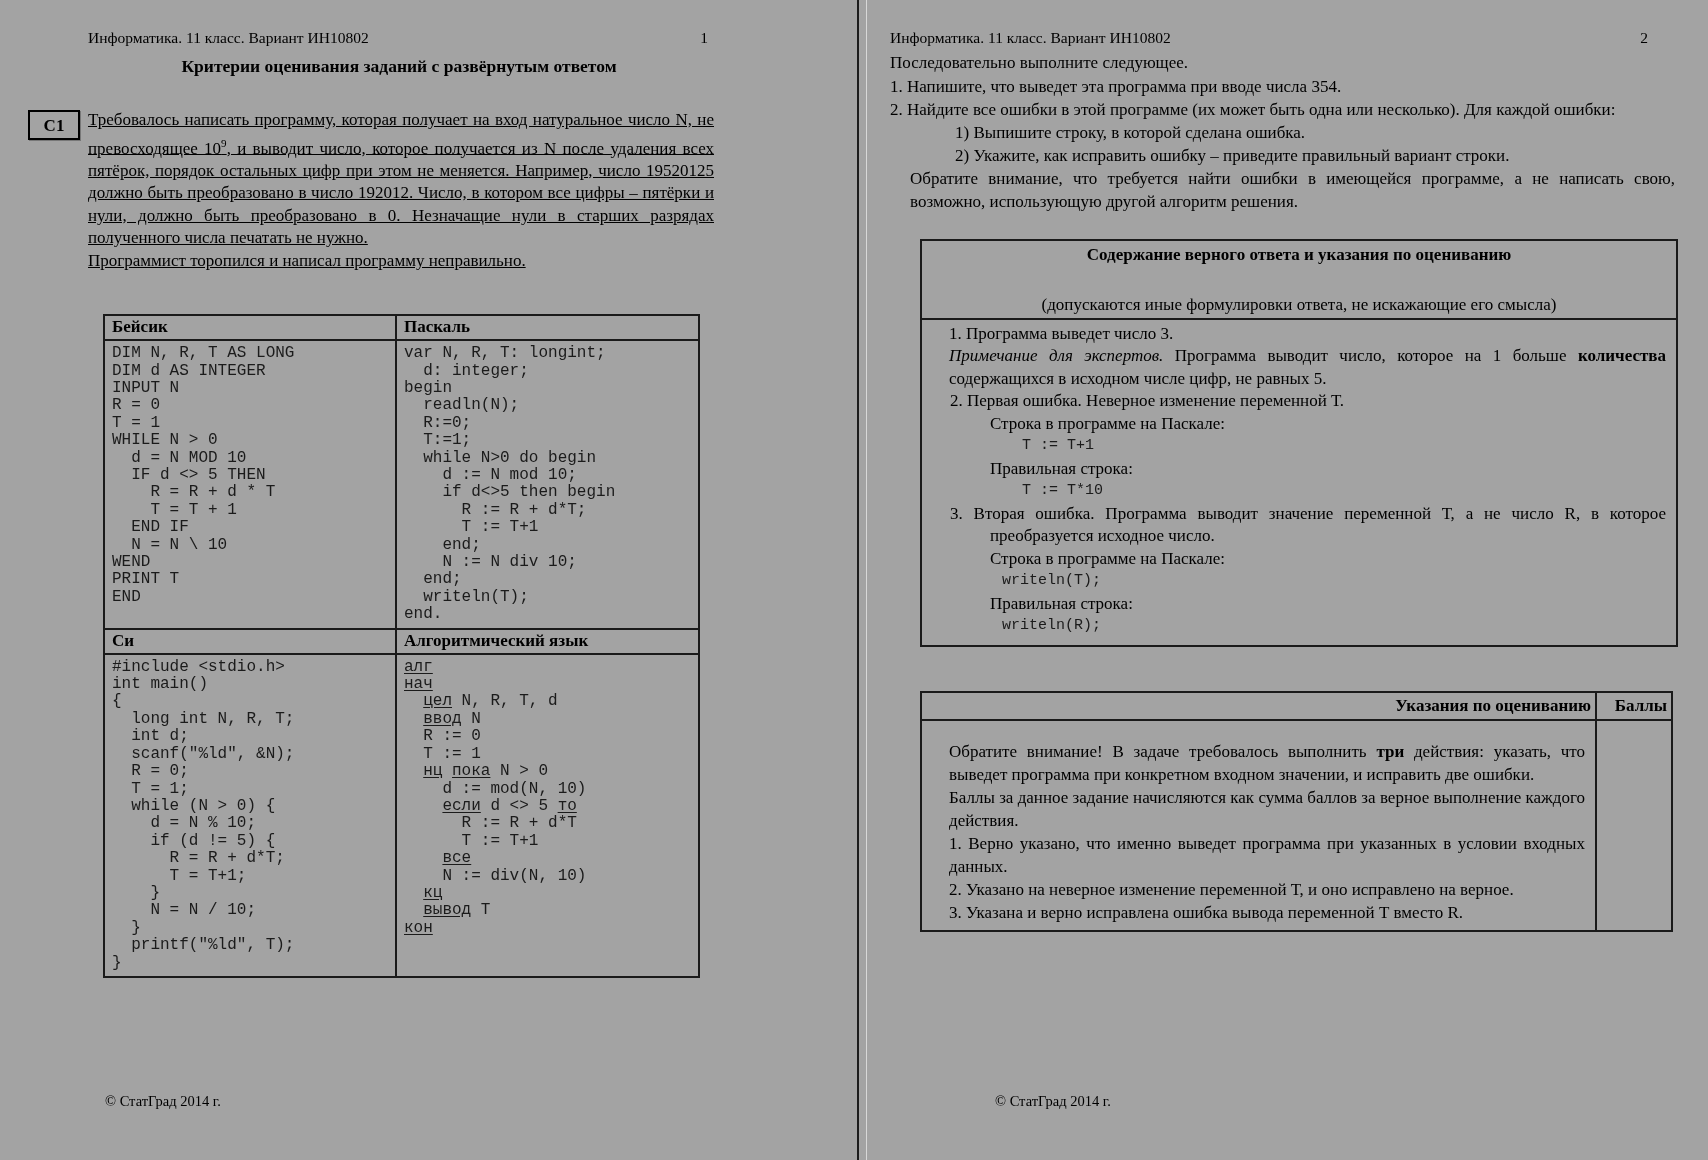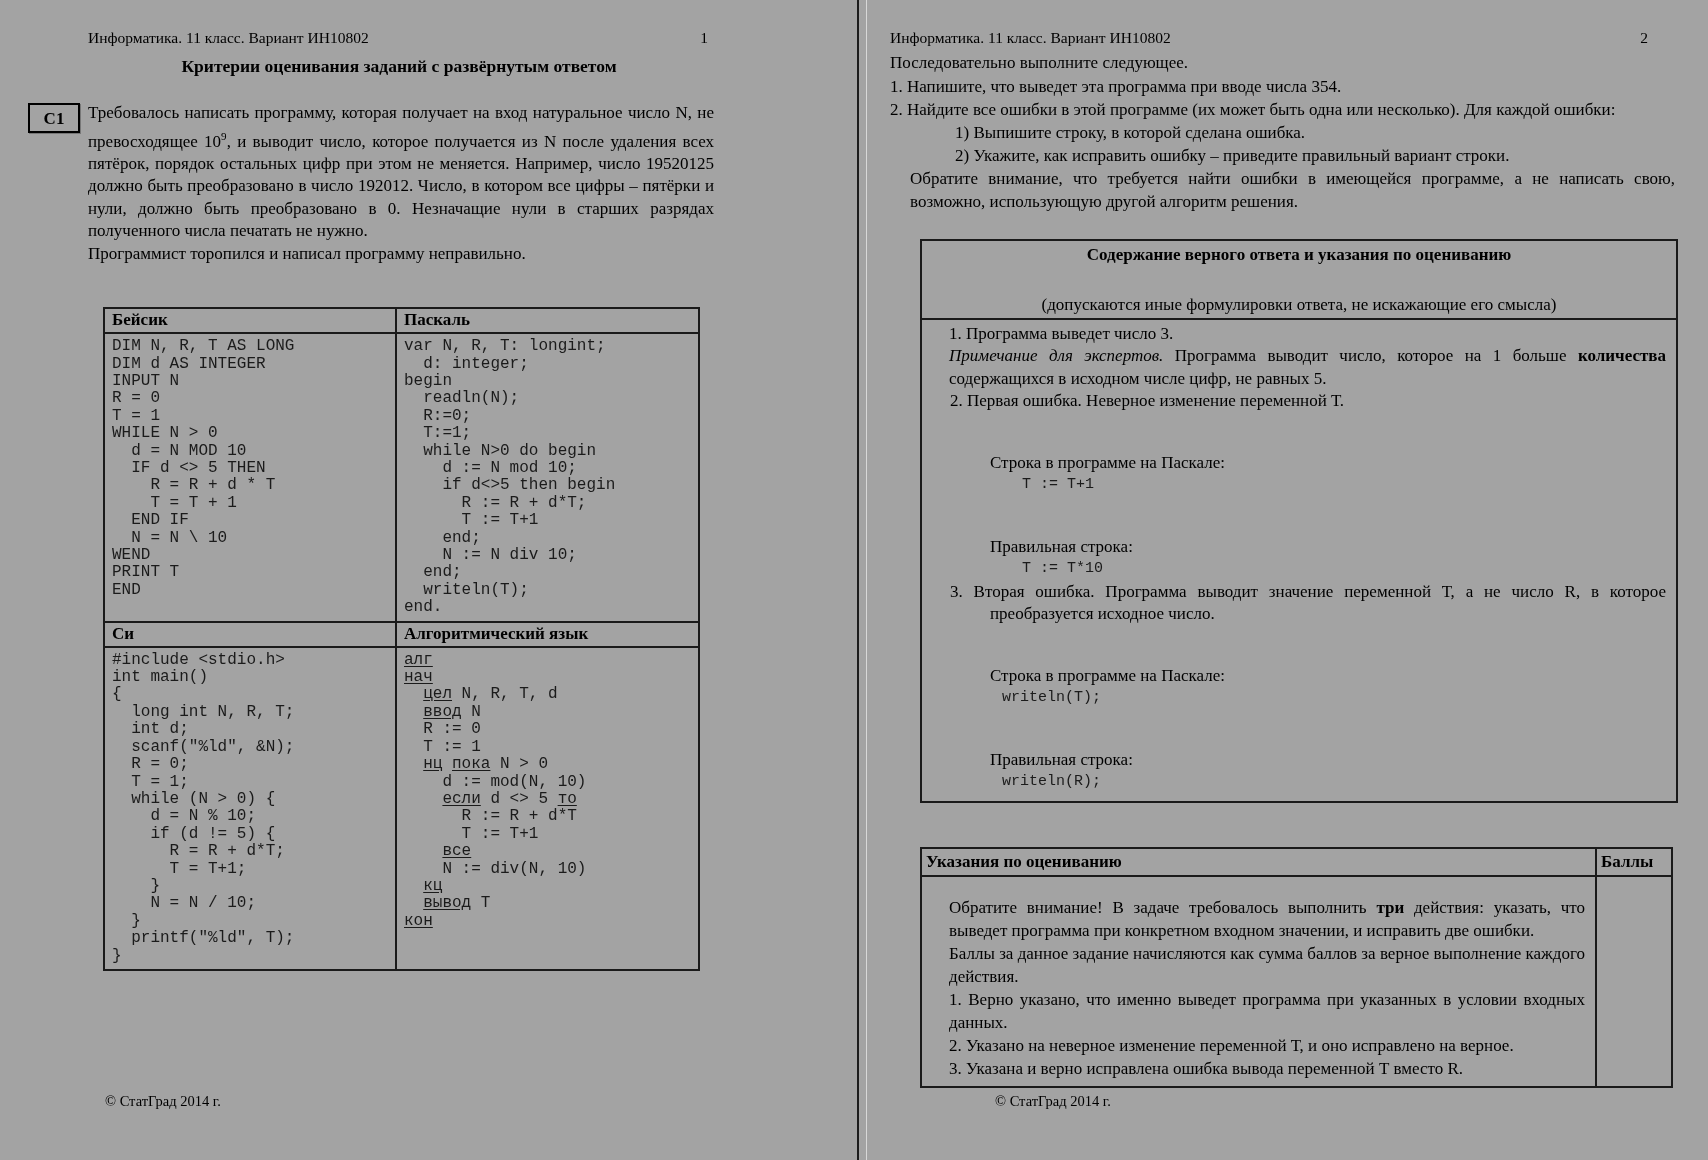--- a/index.html
+++ b/index.html
@@ -15,21 +15,21 @@
   .page-2 { left:860px; width:848px; }
   .divider { position:absolute; left:857px; top:0; width:2px; height:1160px; background:#1c1c1c; }
   .divider-soft { position:absolute; left:866px; top:0; width:1px; height:1160px; background:#d8d8d8; }
 
   .page-header { display:flex; justify-content:space-between; font-size:15.5px; line-height:20px; }
   .page-1 .page-header { margin:28px 150px 0 88px; }
   .page-2 .page-header { margin:28px 60px 0 30px; }
 
   .doc-title { margin:7px 148px 0 88px; text-align:center; font-weight:bold; font-size:17.5px; line-height:23px; }
 
-  .task-area { position:relative; margin:24px 144px 0 88px; }
+  .task-area { position:relative; margin:31px 144px 0 88px;text-decoration:underline; }
   .task-label {
     position:absolute; left:-60px; top:1px; width:52px; height:30px;
     border:2px solid #000; font-weight:bold; font-size:17px;
     text-align:center; line-height:27px; box-shadow:1px 1px 0 #777;
   }
   .para { font-size:17px; line-height:22.5px; }
   .just { text-align:justify; }
 
   .code-table { margin:42px 0 0 103px; width:597px; border-collapse:collapse; table-layout:fixed; }
   .code-table th, .code-table td { border:2px solid #1a1a1a; vertical-align:top; }
@@ -49,27 +49,27 @@
   .blk-flush { text-align:justify;margin-left:20px; }
 
   .answer-table { margin:26px 0 0 30px; width:758px; border-collapse:collapse; }
   .answer-table th, .answer-table td { border:2px solid #1a1a1a; }
   .at-title { font-weight:bold; font-size:17px; line-height:23px; text-align:center; }
   .at-sub { font-weight:normal; font-size:17px; line-height:23px; text-align:center;margin-top:27px; }
   .answer-table th { padding:2px 6px 2px 6px; }
   .answer-table td { padding:3px 10px 7px 7px; vertical-align:top; }
   .answer-table .blk { line-height:22.5px; }
   .blk-hang { padding-left:61px; text-indent:-40px; text-align:justify; }
-  .blk-sub { padding-left:61px;margin-top:39px; }
+  .blk-sub { padding-left:61px; }
   .blk-code-deep { font-family:"Liberation Mono", monospace; font-size:15px; padding-left:93px; color:#1b1b1b; }
   .blk-code-sub { font-family:"Liberation Mono", monospace; font-size:15px; padding-left:73px; color:#1b1b1b; }
 
   .grading-table { margin:44px 0 0 30px; width:753px; border-collapse:collapse; table-layout:fixed; }
   .grading-table th, .grading-table td { border:2px solid #1a1a1a; vertical-align:top; }
-  .grading-table th { font-weight:bold; font-size:17px; line-height:23px; text-align:left; padding:1px 4px 2px 4px; }
+  .grading-table th { font-weight:bold; font-size:17px; line-height:23px; text-align:right; padding:1px 4px 2px 4px; }
   .gt-main { width:675px; }
   .grading-table td { padding:19px 10px 6px 7px; }
 </style>
 </head>
 <body>
 
 <div class="canvas">
 
   <div class="page page-1">
     <div class="page-header">

